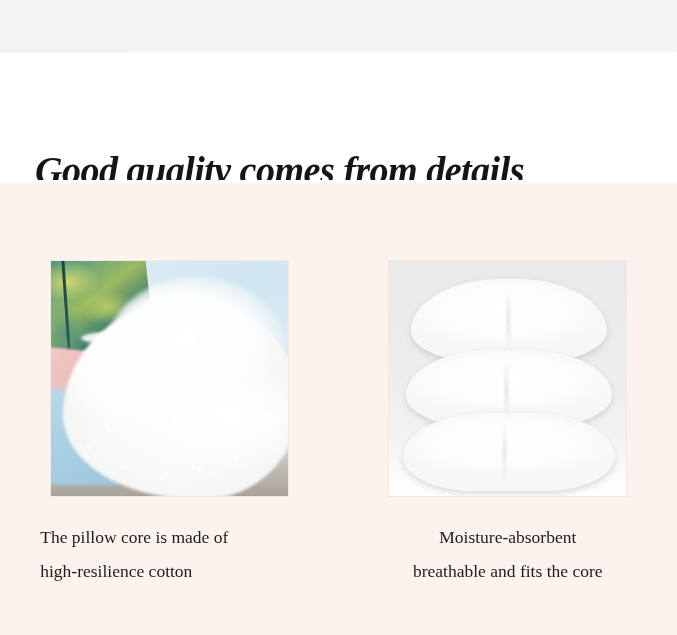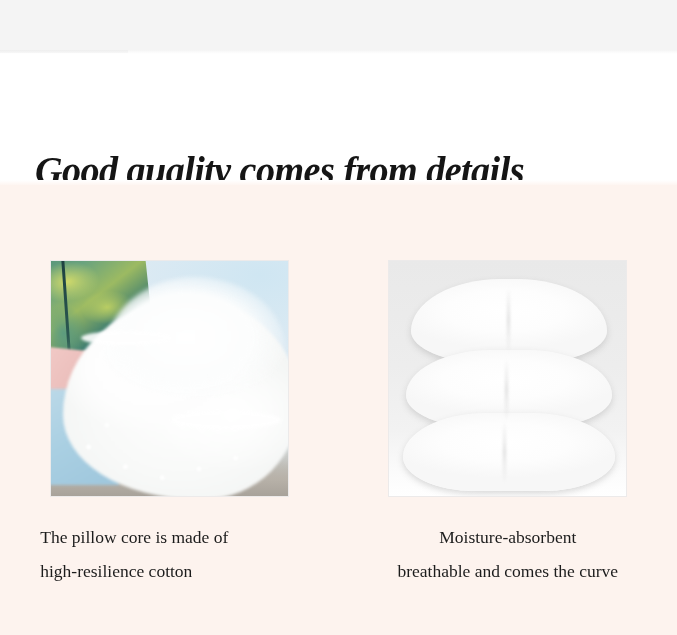--- a/index.html
+++ b/index.html
@@ -291,17 +291,17 @@
           <div class="pillow pillow-top"></div>
           <div class="pillow pillow-mid"></div>
           <div class="pillow pillow-bot"></div>
 
           <div class="pillow-crease" style="left:118px;top:26px;width:3px;height:66px;"></div>
           <div class="pillow-crease" style="left:116px;top:98px;width:3px;height:62px;"></div>
           <div class="pillow-crease" style="left:114px;top:160px;width:3px;height:62px;"></div>
         </div>
       </div>
       <div class="caption caption-right">Moisture-absorbent
-breathable and comes the curve</div>
+breathable and fits the core</div>
     </div>
 
   </div>
 </div>
 
 </body></html>

